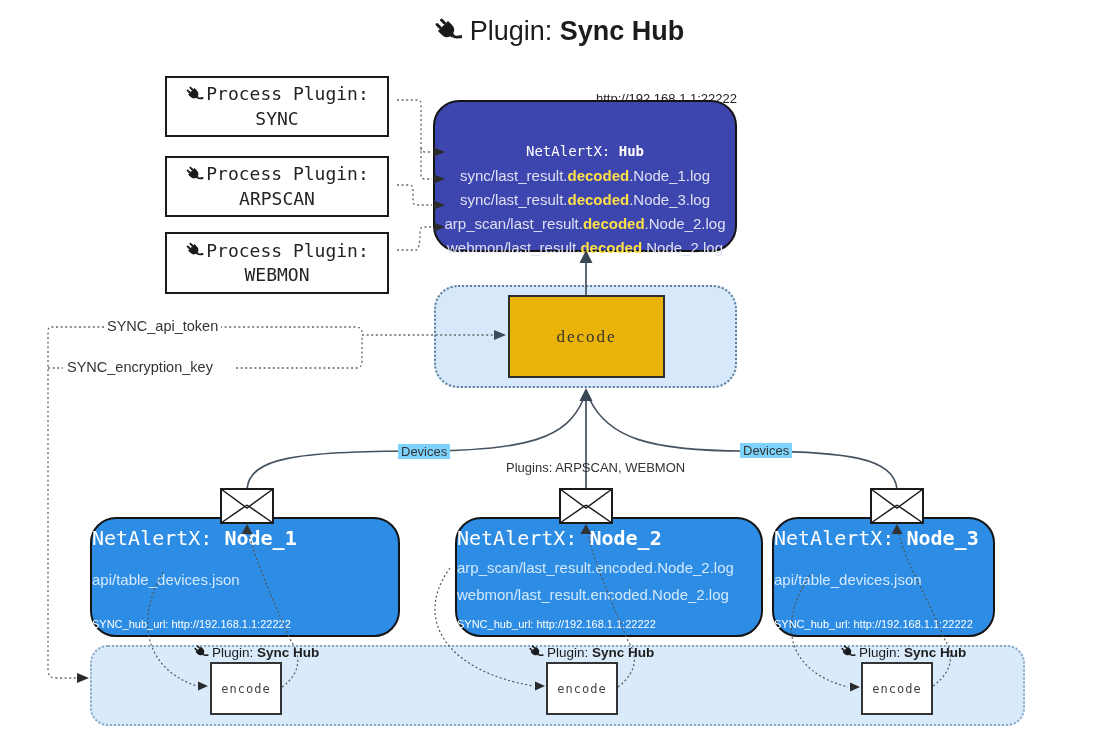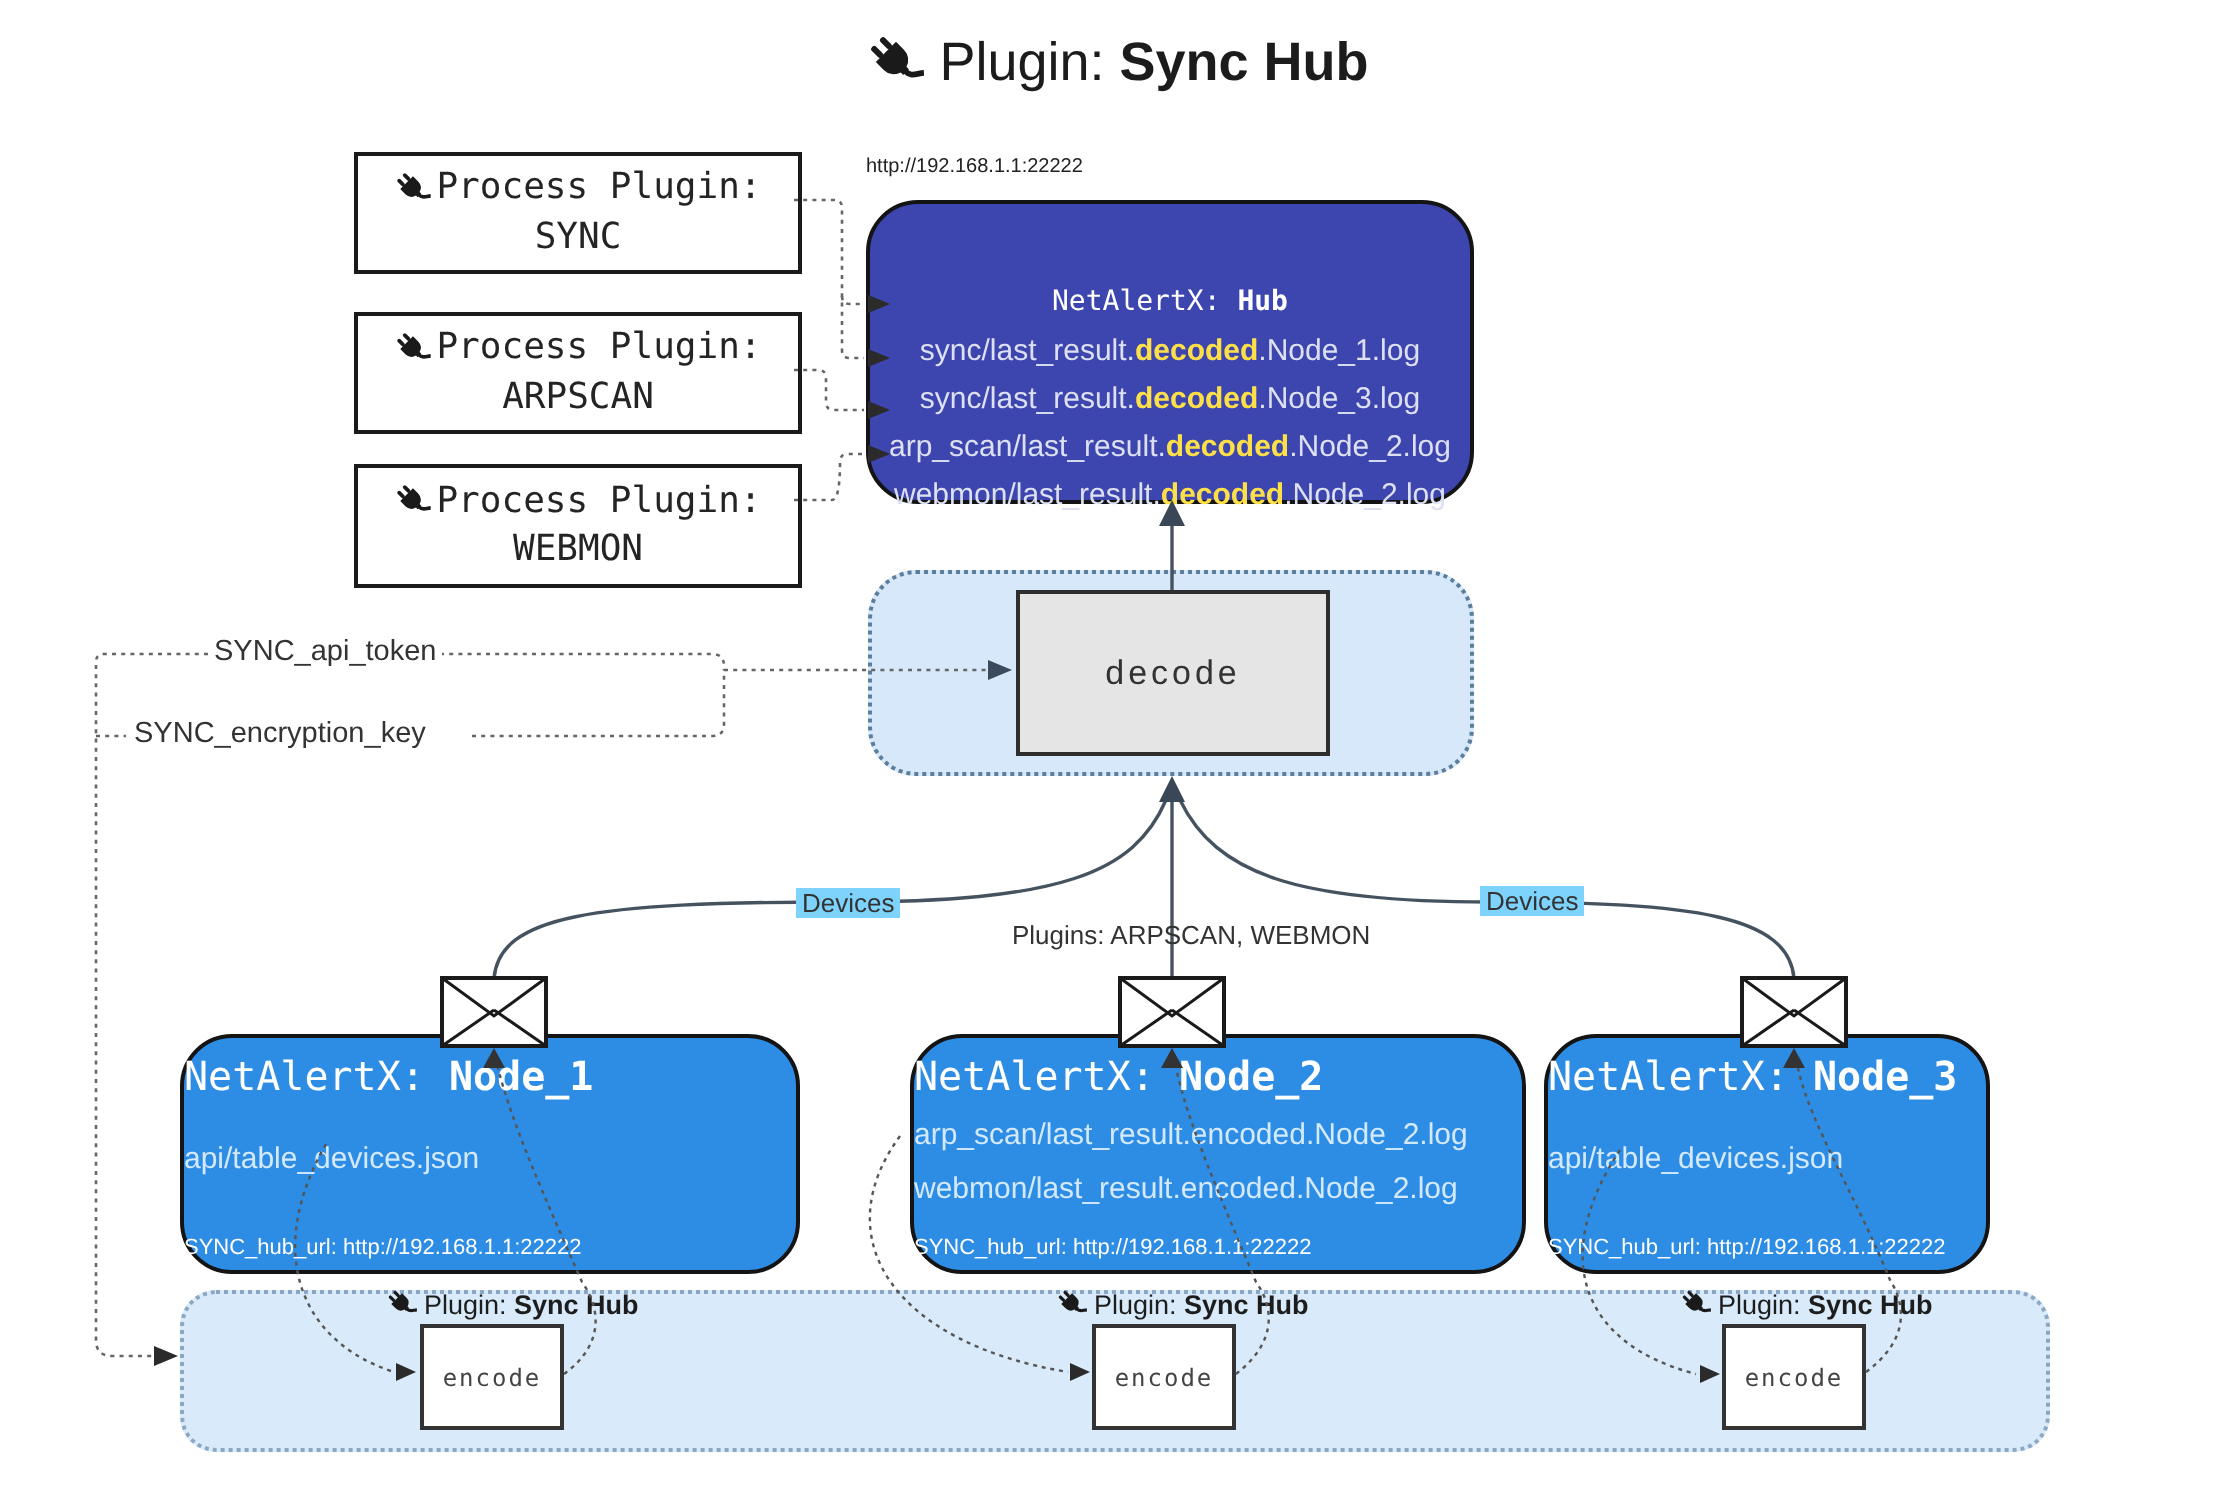--- a/index.html
+++ b/index.html
@@ -4,39 +4,39 @@
 <style>
   html,body{margin:0;padding:0;background:#fff;}
   #canvas{position:relative;width:1117px;height:754px;background:#fff;overflow:hidden;
           font-family:"Liberation Sans",sans-serif;color:#1f1f1f;}
   .abs{position:absolute;}
   
   .title{left:0;top:16px;width:1117px;text-align:center;font-size:27px;color:#1c1c1c;z-index:2;}
   .title b{font-weight:700;}
   .plug{display:inline-block;vertical-align:-6px;margin-right:7px;}
   
-  .pbox{left:177px;width:220px;background:#fff;border:2px solid #1a1a1a;z-index:2;
+  .pbox{left:165px;width:220px;background:#fff;border:2px solid #1a1a1a;z-index:2;
         font-family:"DejaVu Sans Mono",monospace;font-size:18px;color:#242424;
         display:flex;flex-direction:column;align-items:center;justify-content:center;line-height:1.35;}
   .pbox .l1{display:flex;align-items:center;}
   .pbox .plug{margin-right:2px;vertical-align:-4px;}
   
-  .hub-url{left:433px;top:78px;width:304px;text-align:left;font-size:10px;color:#222;z-index:2;}
+  .hub-url{left:433px;top:91px;width:304px;text-align:right;font-size:13px;color:#222;z-index:2;}
   .hub{left:433px;top:100px;width:304px;height:152px;border-radius:26px;background:#3d45ae;
        border:2px solid #141414;box-sizing:border-box;z-index:2;padding-top:9px;text-align:center;}
   .hub-title{font-family:"DejaVu Sans Mono",monospace;font-size:14px;color:#fff;margin-bottom:5px;margin-top:32px;}
   .hub-title b{font-weight:700;}
   .hub-line{font-size:15px;line-height:24px;color:#dde0f2;white-space:nowrap;}
   .hub-line b{color:#fde047;font-weight:700;}
   
   .decode-wrap{left:434px;top:285px;width:303px;height:103px;box-sizing:border-box;border-radius:24px;
        background:#d6e8f9;border:2px dotted #5b7e9c;z-index:1;}
-  .decode-box{left:508px;top:295px;width:157px;height:83px;background:#e5e5e5;border:2px solid #2e2e2e;
+  .decode-box{left:508px;top:295px;width:157px;height:83px;background:#eab308;border:2px solid #2e2e2e;
        box-sizing:border-box;display:flex;align-items:center;justify-content:center;z-index:2;
-       font-family:Liberation Sans, sans-serif;font-size:17px;color:#333;letter-spacing:2px;}
+       font-family:Liberation Serif, serif;font-size:17px;color:#333;letter-spacing:2px;}
   
   .keylbl{font-size:14.5px;color:#333;background:#fff;padding:0 3px;z-index:6;white-space:nowrap;}
   
   .edgelbl{font-size:13px;color:#333;z-index:6;white-space:nowrap;}
   .whitebg{background:#7dd3fc;padding:0 3px;}
   
   .node{top:517px;height:120px;border-radius:26px;background:#2d8ce4;border:2px solid #141414;
         box-sizing:border-box;z-index:2;text-align:left;padding-top:7px;}
   .node-title{font-family:"DejaVu Sans Mono",monospace;font-size:20px;color:#fff;}
   .node-title b{font-weight:700;}

